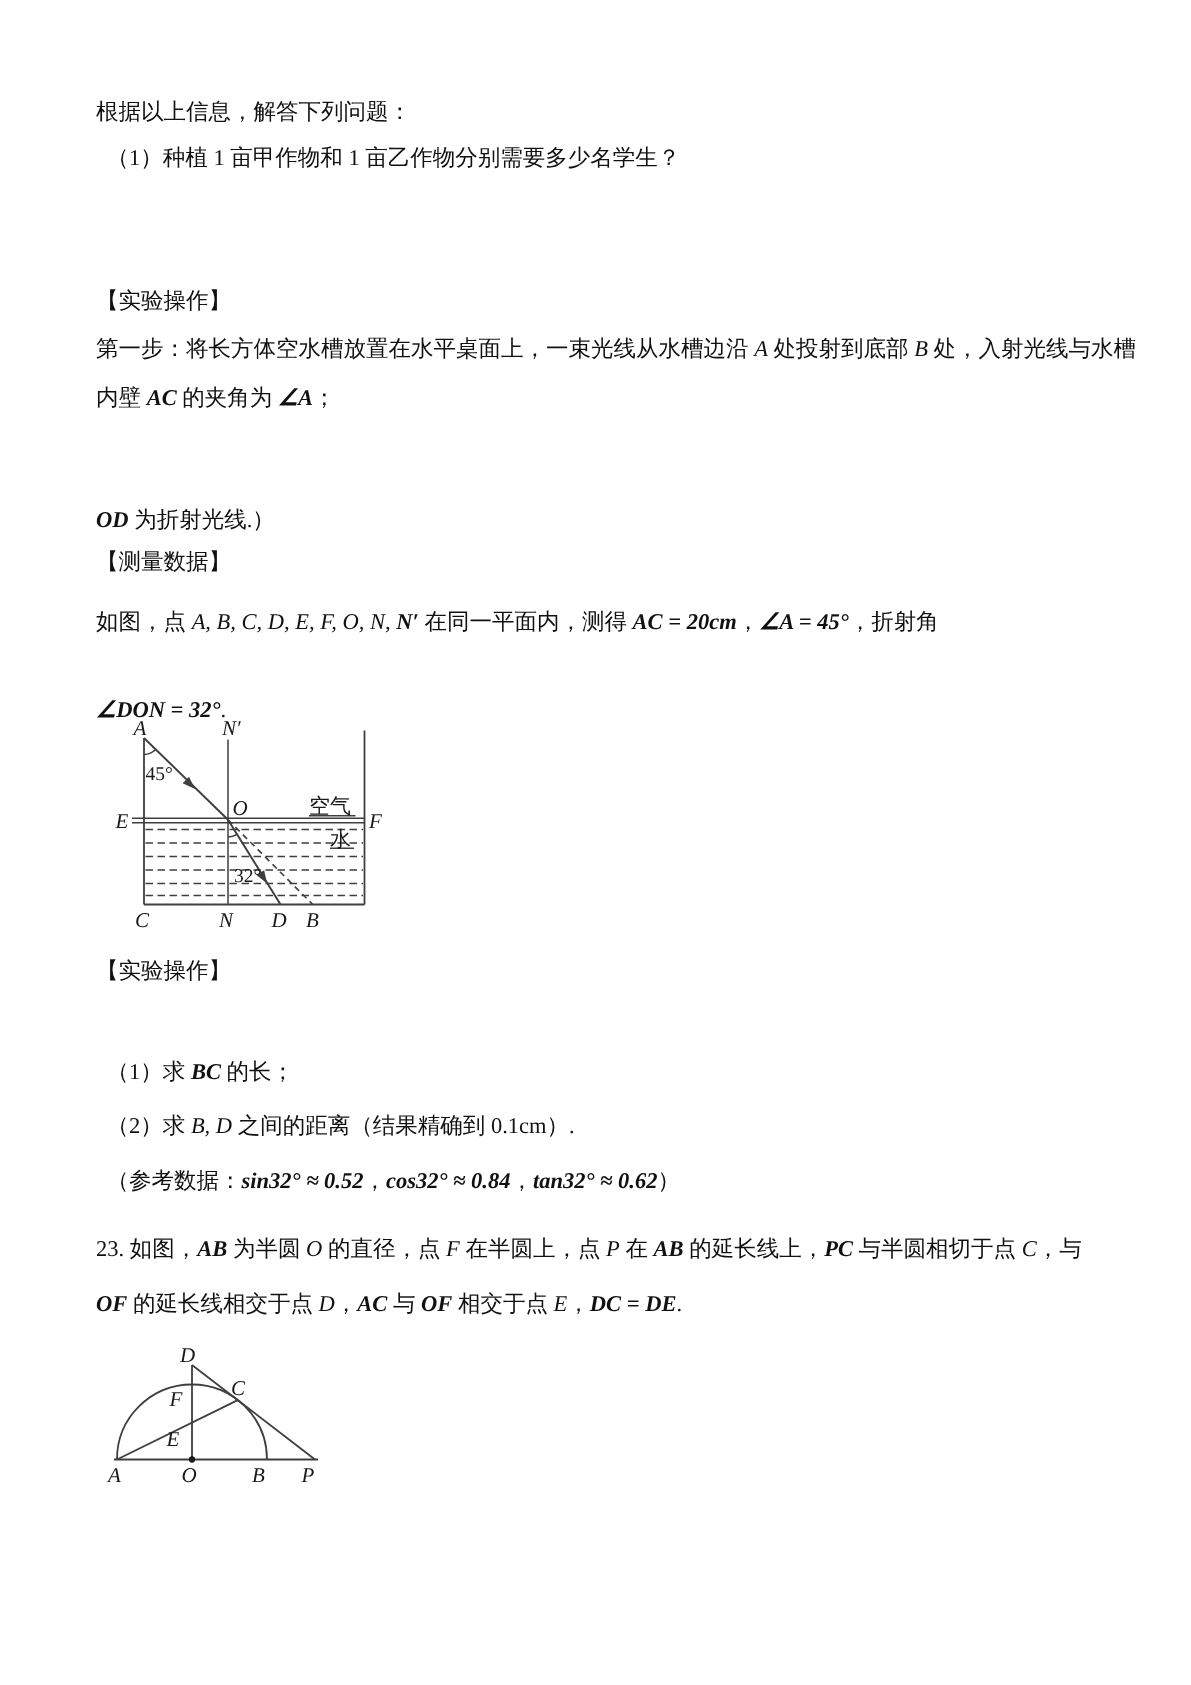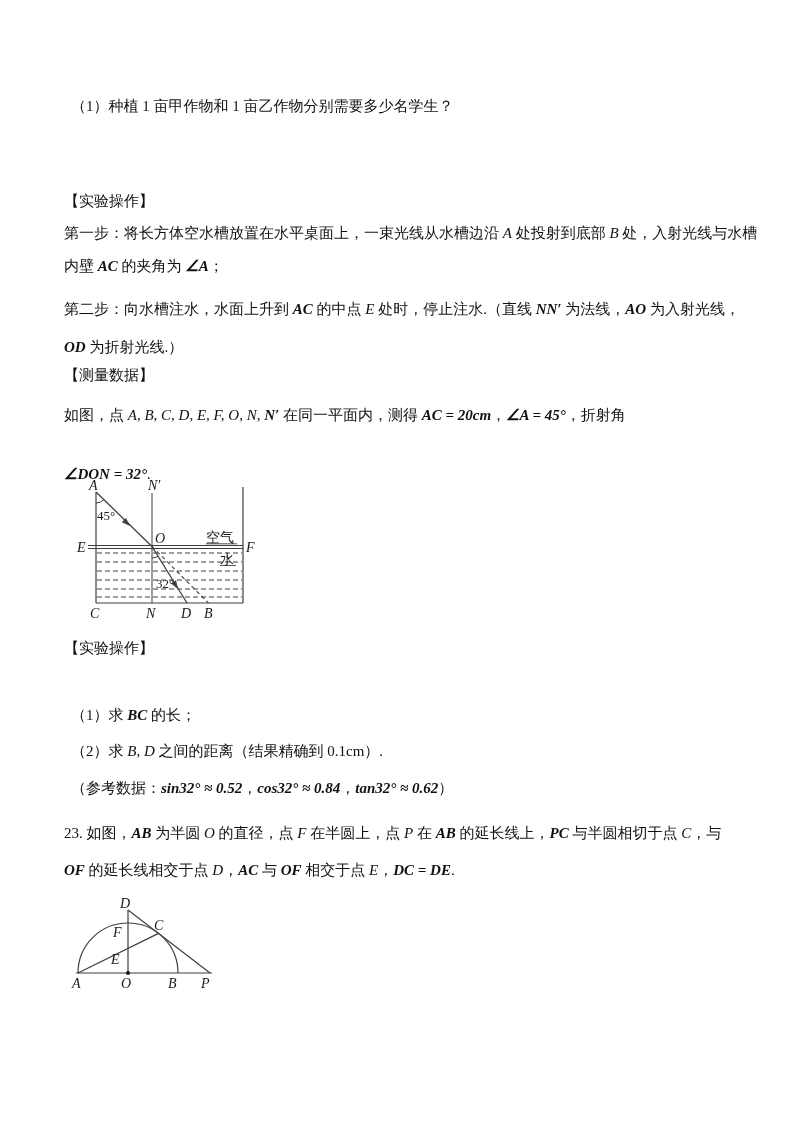--- a/index.html
+++ b/index.html
@@ -27,25 +27,25 @@
   .fig text.it{font-style:italic;}
   .fig text.small{font-size:13px;}
   .dash{stroke:#999999;stroke-width:1;stroke-dasharray:5,3;}
   .arrow{fill:#3f3f3f;stroke:none;}
 </style>
 </head>
 <body>
 
 <div class="page">
 
+  <div class="line" style="top:65px"><span class="seg-n">根据以上信息，解答下列问题：</span></div>
   <div class="line indent" style="top:96px"><span class="seg-n">（1）种植 1 亩甲作物和 1 亩乙作物分别需要多少名学生？</span></div>
   <div class="line" style="top:191px"><span class="seg-n">【实验操作】</span></div>
   <div class="line" style="top:223px"><span class="seg-n">第一步：将长方体空水槽放置在水平桌面上，一束光线从水槽边沿 </span><span class="seg-i">A</span><span class="seg-n"> 处投射到底部 </span><span class="seg-i">B</span><span class="seg-n"> 处，入射光线与水槽</span></div>
   <div class="line" style="top:256px"><span class="seg-n">内壁 </span><span class="seg-b">AC</span><span class="seg-n"> 的夹角为 </span><span class="seg-b">∠A</span><span class="seg-n">；</span></div>
-  <div class="line" style="top:299px"><span class="seg-n">第二步：向水槽注水，水面上升到 </span><span class="seg-b">AC</span><span class="seg-n"> 的中点 </span><span class="seg-i">E</span><span class="seg-n"> 处时，停止注水.（直线 </span><span class="seg-b">NN′</span><span class="seg-n"> 为法线，</span><span class="seg-b">AO</span><span class="seg-n"> 为入射光线，</span></div>
   <div class="line" style="top:337px"><span class="seg-b">OD</span><span class="seg-n"> 为折射光线.）</span></div>
   <div class="line" style="top:365px"><span class="seg-n">【测量数据】</span></div>
   <div class="line" style="top:405px"><span class="seg-n">如图，点 </span><span class="seg-i">A, B, C, D, E, F, O, N, </span><span class="seg-b">N′</span><span class="seg-n"> 在同一平面内，测得 </span><span class="seg-b">AC = 20cm</span><span class="seg-n">，</span><span class="seg-b">∠A = 45°</span><span class="seg-n">，折射角</span></div>
   <div class="line" style="top:464px"><span class="seg-b">∠DON = 32°</span><span class="seg-n">.</span></div>
   <div class="line" style="top:638px"><span class="seg-n">【实验操作】</span></div>
   <div class="line indent" style="top:705px"><span class="seg-n">（1）求 </span><span class="seg-b">BC</span><span class="seg-n"> 的长；</span></div>
   <div class="line indent" style="top:741px"><span class="seg-n">（2）求 </span><span class="seg-i">B, D</span><span class="seg-n"> 之间的距离（结果精确到 0.1cm）.</span></div>
   <div class="line indent" style="top:778px"><span class="seg-n">（参考数据：</span><span class="seg-b">sin32° ≈ 0.52</span><span class="seg-n">，</span><span class="seg-b">cos32° ≈ 0.84</span><span class="seg-n">，</span><span class="seg-b">tan32° ≈ 0.62</span><span class="seg-n">）</span></div>
   <div class="line" style="top:823px"><span class="seg-n">23. 如图，</span><span class="seg-b">AB</span><span class="seg-n"> 为半圆 </span><span class="seg-i">O</span><span class="seg-n"> 的直径，点 </span><span class="seg-i">F</span><span class="seg-n"> 在半圆上，点 </span><span class="seg-i">P</span><span class="seg-n"> 在 </span><span class="seg-b">AB</span><span class="seg-n"> 的延长线上，</span><span class="seg-b">PC</span><span class="seg-n"> 与半圆相切于点 </span><span class="seg-i">C</span><span class="seg-n">，与</span></div>
   <div class="line" style="top:860px"><span class="seg-b">OF</span><span class="seg-n"> 的延长线相交于点 </span><span class="seg-i">D</span><span class="seg-n">，</span><span class="seg-b">AC</span><span class="seg-n"> 与 </span><span class="seg-b">OF</span><span class="seg-n"> 相交于点 </span><span class="seg-i">E</span><span class="seg-n">，</span><span class="seg-b">DC = DE</span><span class="seg-n">.</span></div>

